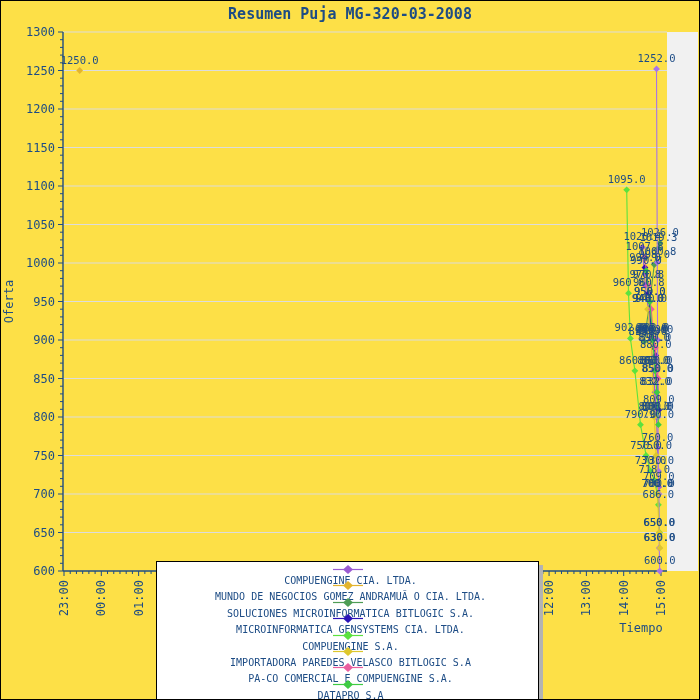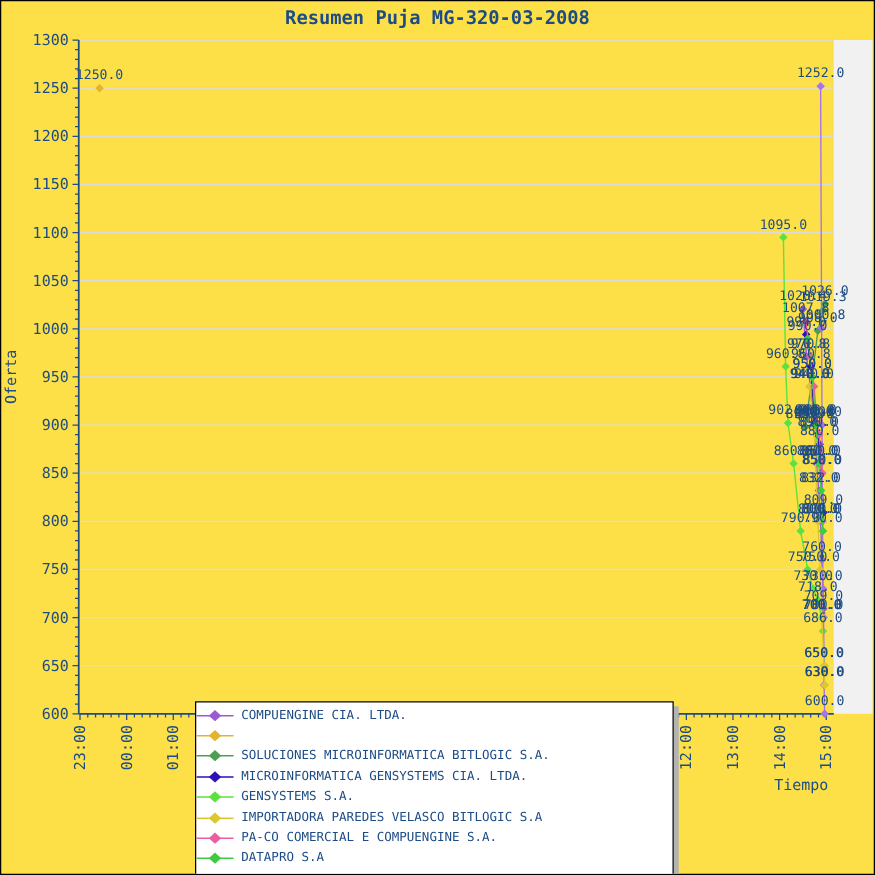--- a/index.html
+++ b/index.html
@@ -15,21 +15,21 @@
   }
   #plot-svg{position:absolute;top:0;left:0;}
   #legend-box{
     position:absolute;left:155px;top:560px;width:383px;height:150px;
     background:#ffffff;border:1px solid #000;
     box-shadow:4px 4px 0 0 #b3b3b3;
     overflow:hidden;padding-top:2px;box-sizing:border-box;
   }
   .leg-row{
     display:flex;align-items:center;height:16.4px;white-space:nowrap;
-    color:#1d4c85;font-size:10px;
+    color:#1d4c85;font-size:10px;flex-direction:column;
   }
   .leg-row svg{flex:0 0 auto;}
   .leg-label{margin-left:6px;}
 </style>
 </head>
 <body>
 
 <div id="frame">
   <div id="chart-title">Resumen Puja MG-320-03-2008</div>
   <svg id="plot-svg" width="700" height="700">
@@ -389,41 +389,42 @@
           <line x1="0" y1="5.5" x2="30" y2="5.5" stroke="#9a5bd2" stroke-width="1.2"></line>
           <path d="M 15 1 L 20 5.5 L 15 10 L 10 5.5 Z" fill="#9a5bd2"></path>
         </svg>
         <span class="leg-label">COMPUENGINE CIA. LTDA.</span>
       </div>
       <div class="leg-row">
         <svg width="30" height="11">
           <line x1="0" y1="5.5" x2="30" y2="5.5" stroke="#e3b42e" stroke-width="1.2"></line>
           <path d="M 15 1 L 20 5.5 L 15 10 L 10 5.5 Z" fill="#e3b42e"></path>
         </svg>
+        <span class="leg-label">MUNDO DE NEGOCIOS GOMEZ ANDRAMUÃ O CIA. LTDA.</span>
       </div>
       <div class="leg-row">
         <svg width="30" height="11">
           <line x1="0" y1="5.5" x2="30" y2="5.5" stroke="#4e9d55" stroke-width="1.2"></line>
           <path d="M 15 1 L 20 5.5 L 15 10 L 10 5.5 Z" fill="#4e9d55"></path>
         </svg>
         <span class="leg-label">SOLUCIONES MICROINFORMATICA BITLOGIC S.A.</span>
       </div>
       <div class="leg-row">
         <svg width="30" height="11">
           <line x1="0" y1="5.5" x2="30" y2="5.5" stroke="#2a12b8" stroke-width="1.2"></line>
           <path d="M 15 1 L 20 5.5 L 15 10 L 10 5.5 Z" fill="#2a12b8"></path>
         </svg>
         <span class="leg-label">MICROINFORMATICA GENSYSTEMS CIA. LTDA.</span>
       </div>
       <div class="leg-row">
         <svg width="30" height="11">
           <line x1="0" y1="5.5" x2="30" y2="5.5" stroke="#5ce23e" stroke-width="1.2"></line>
           <path d="M 15 1 L 20 5.5 L 15 10 L 10 5.5 Z" fill="#5ce23e"></path>
         </svg>
-        <span class="leg-label">GENSYSTEMS S.A.</span>
+        <span class="leg-label">COMPUENGINE S.A.</span>
       </div>
       <div class="leg-row">
         <svg width="30" height="11">
           <line x1="0" y1="5.5" x2="30" y2="5.5" stroke="#ddc72e" stroke-width="1.2"></line>
           <path d="M 15 1 L 20 5.5 L 15 10 L 10 5.5 Z" fill="#ddc72e"></path>
         </svg>
         <span class="leg-label">IMPORTADORA PAREDES VELASCO BITLOGIC S.A</span>
       </div>
       <div class="leg-row">
         <svg width="30" height="11">

